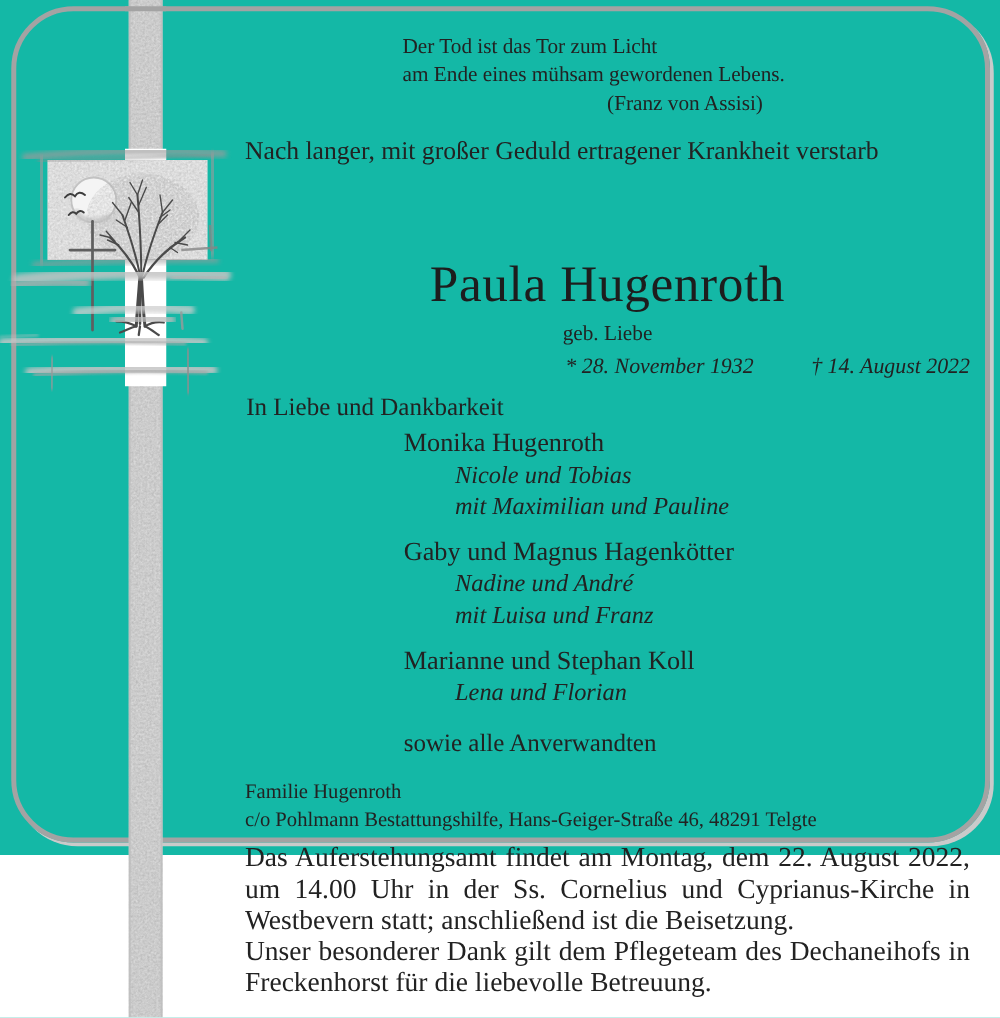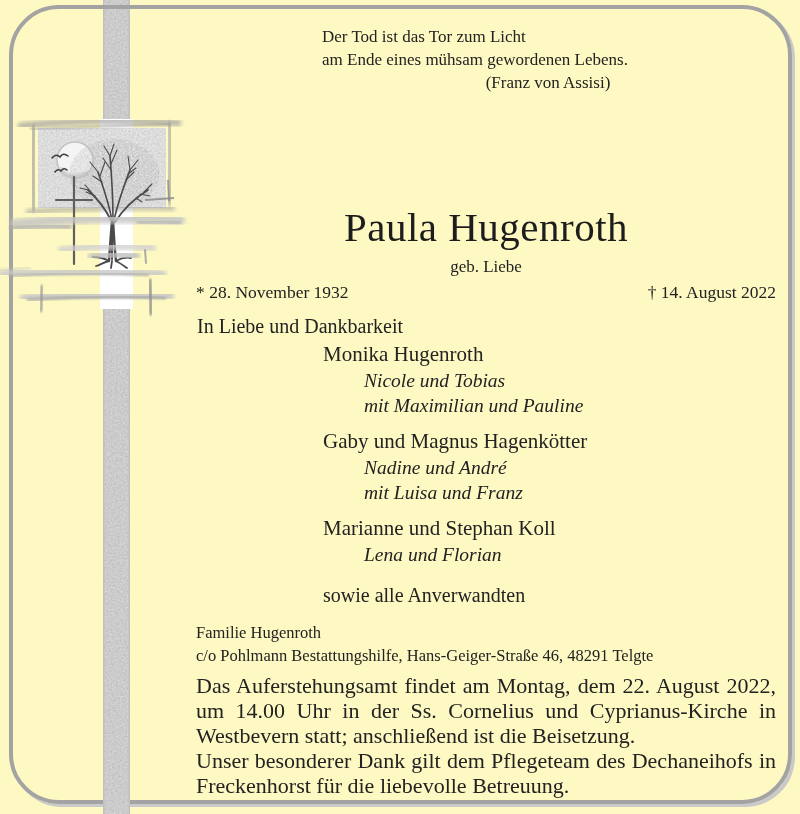--- a/index.html
+++ b/index.html
@@ -1,38 +1,38 @@
 <!DOCTYPE html>
 <html><head>
 <meta charset="utf-8">
 <style>
   * { margin:0; padding:0; box-sizing:border-box; }
   html,body { width:800px; height:814px; background:#ffffff; overflow:hidden; }
   body { font-family:"Liberation Serif", serif; color:#222222; }
-  .page { position:relative; width:800px; height:814px; background:#fef9c3; }
+  .page { position:relative; width:800px; height:684px; background:#14b8a6; }
 
   .card-border{
     position:absolute; left:9px; top:5px; right:8px; bottom:10px;
     border:4px solid #a3a3a3; border-radius:50px;
     box-shadow:3px 3px 0 #cacaca;
     z-index:1;
   }
   .artwork{ position:absolute; left:0; top:0; z-index:2; }
 
   .txt{ position:absolute; z-index:3; color:#222; }
 
   .quote{ left:322px; top:26px; width:452px; font-size:17px; line-height:22.5px; }
   .quote .attr{ text-align:center; margin-top:1px; }
 
   .intro{ left:196px; top:110px; width:584px; font-size:20.5px; white-space:nowrap; }
 
   .center-col{ left:196px; width:580px; text-align:center;margin-top:24px; }
   .name{ top:179px; font-size:41px; letter-spacing:0.5px; color:#1d1d1d; }
   .maiden{ top:233px; font-size:17px; }
-  .dates{ top:258px; font-size:17.5px; display:flex; justify-content:space-between; gap:34px; }
+  .dates{ top:258px; font-size:17.5px; display:flex; justify-content:flex-end; gap:46px;font-style:italic; }
 
   .lead{ left:197px; top:301px; font-size:20px;margin-top:14px; }
 
   .families{ left:323px; top:341px; width:420px; }
   .family{ margin-bottom:10px; }
   .family .main{ font-size:21px; line-height:27px; }
   .family .sub{ font-size:19.5px; line-height:25px; margin-left:41px;font-style:italic; }
 
   .closing{ left:323px; top:584px; font-size:20px; }
 
@@ -143,20 +143,21 @@
 
     <rect x="100" y="5" width="33" height="4" fill="#a3a3a3"></rect>
   </svg>
 
   <div class="txt quote">
     <div>Der Tod ist das Tor zum Licht</div>
     <div>am Ende eines mühsam gewordenen Lebens.</div>
     <div class="attr">(Franz von Assisi)</div>
   </div>
 
+  <div class="txt intro">Nach langer, mit großer Geduld ertragener Krankheit verstarb</div>
 
   <div class="txt center-col name">Paula Hugenroth</div>
   <div class="txt center-col maiden">geb. Liebe</div>
   <div class="txt center-col dates">
     <span>* 28. November 1932</span>
     <span>† 14. August 2022</span>
   </div>
 
   <div class="txt lead">In Liebe und Dankbarkeit</div>
 

